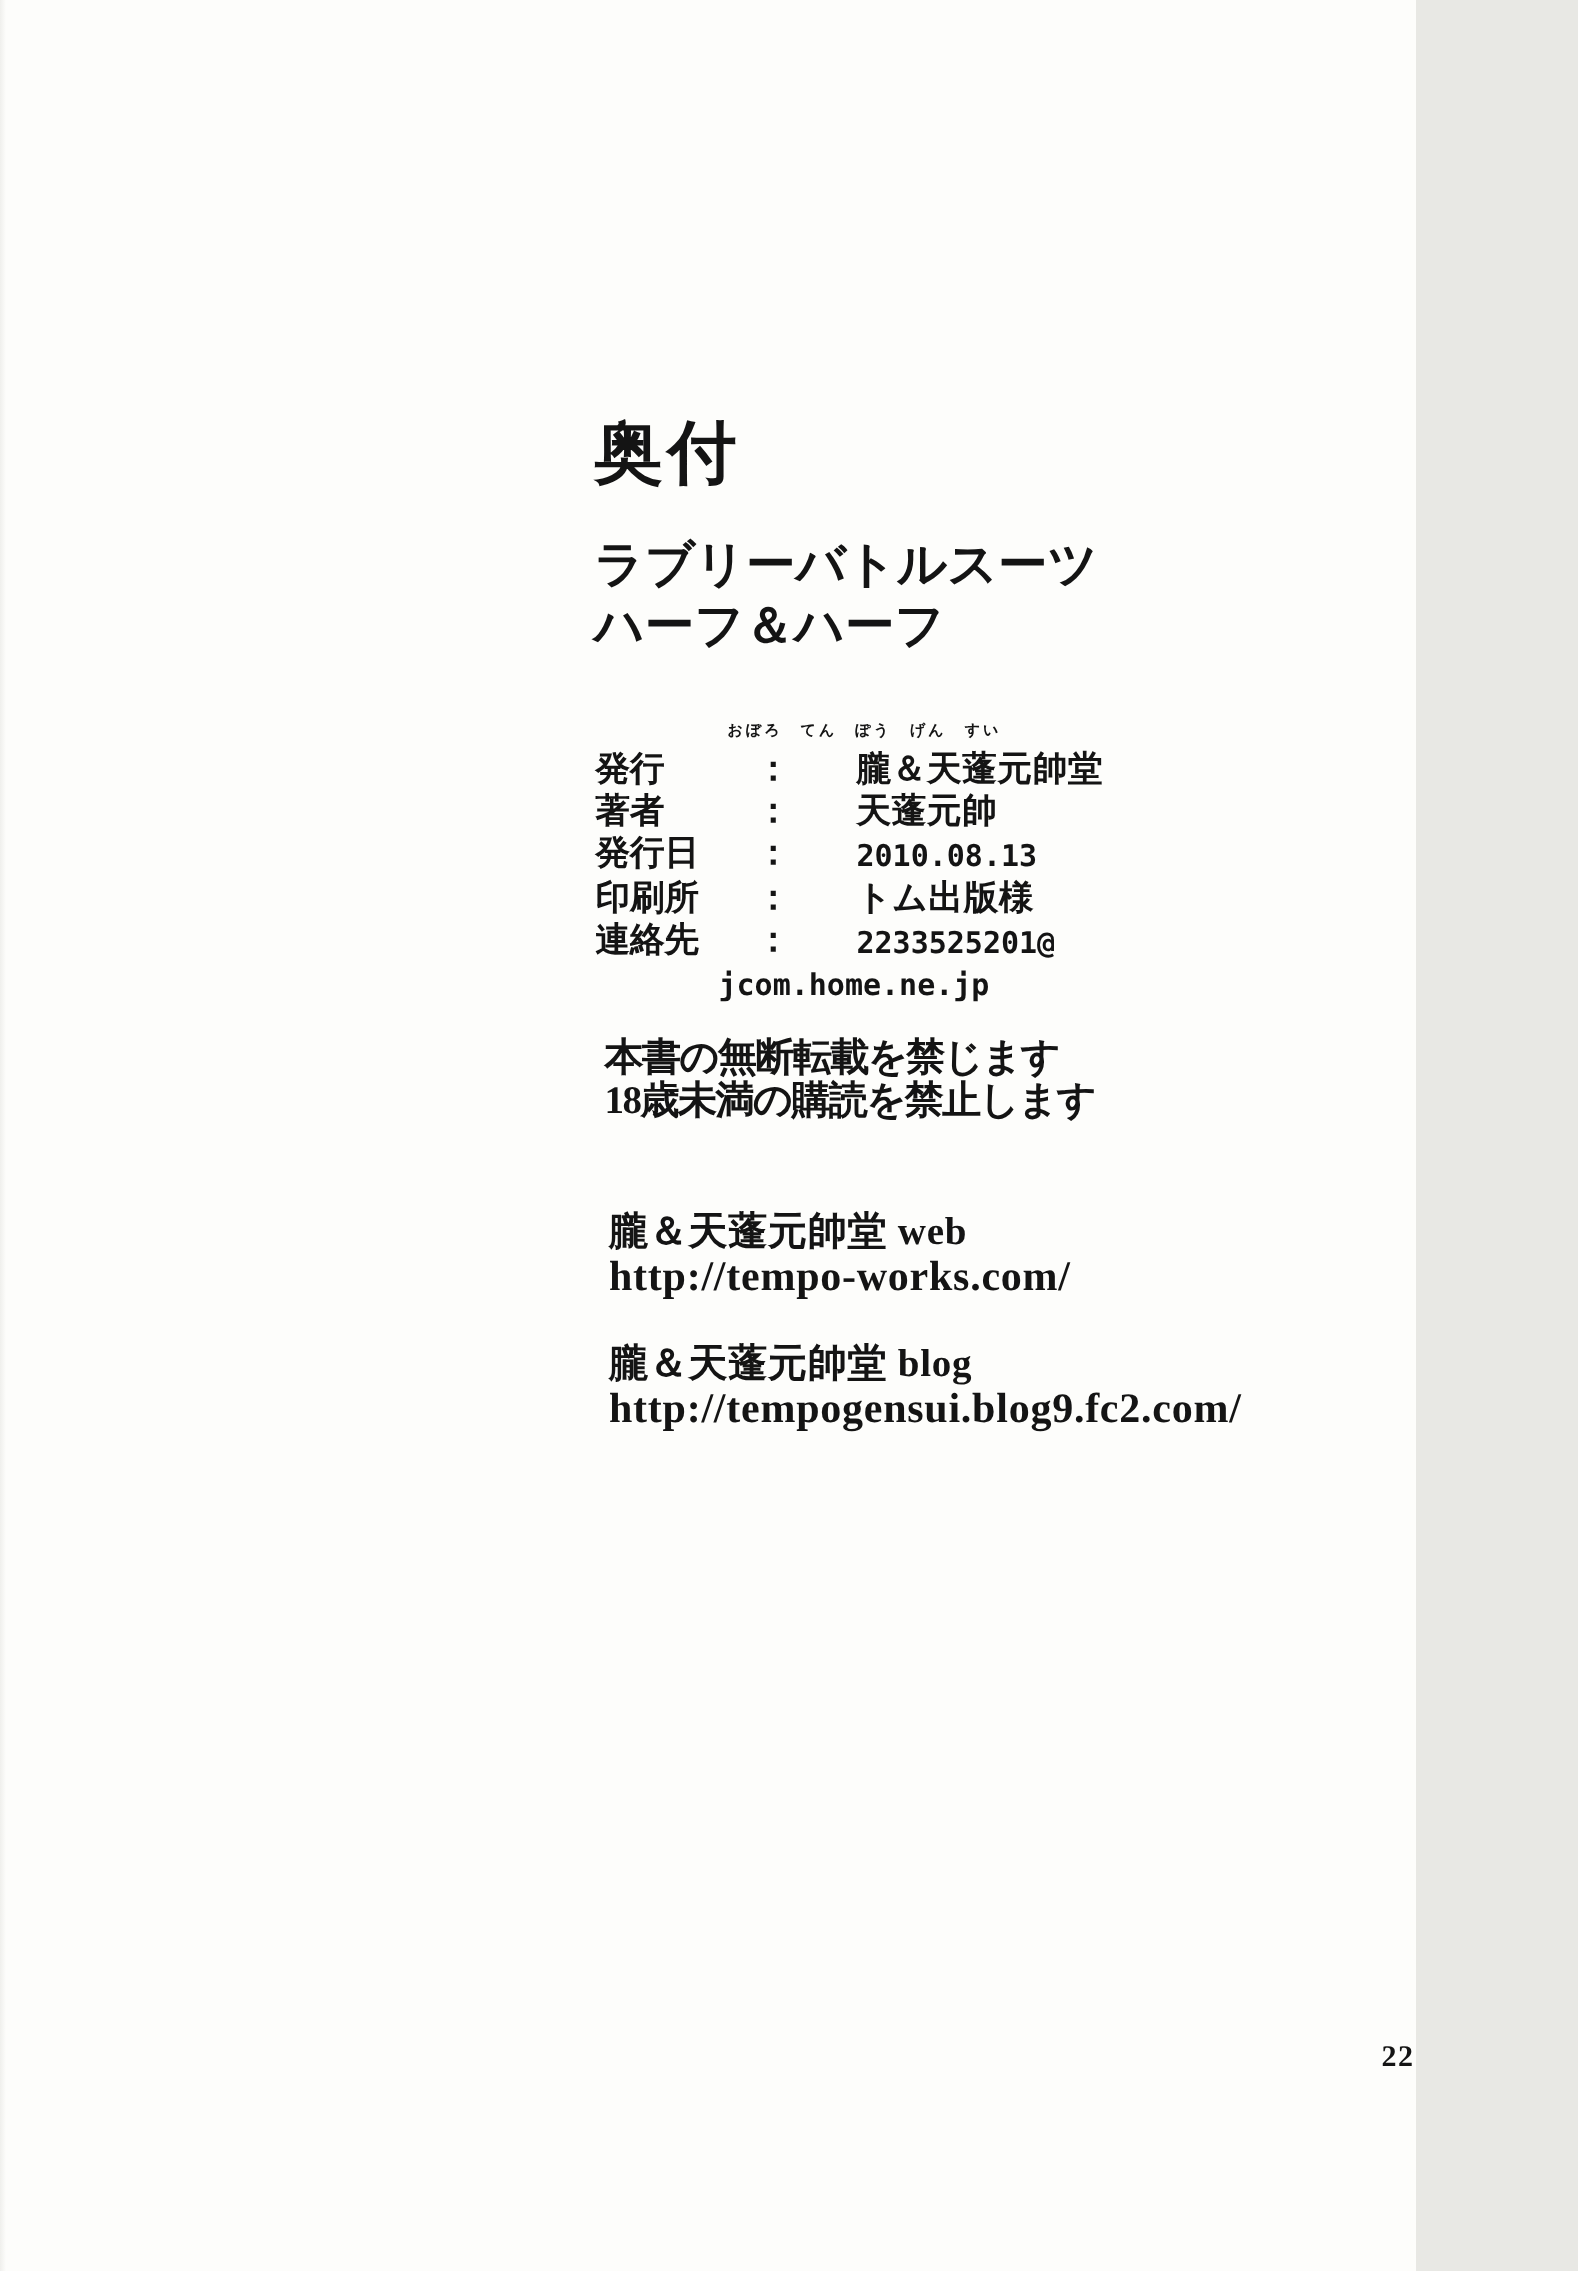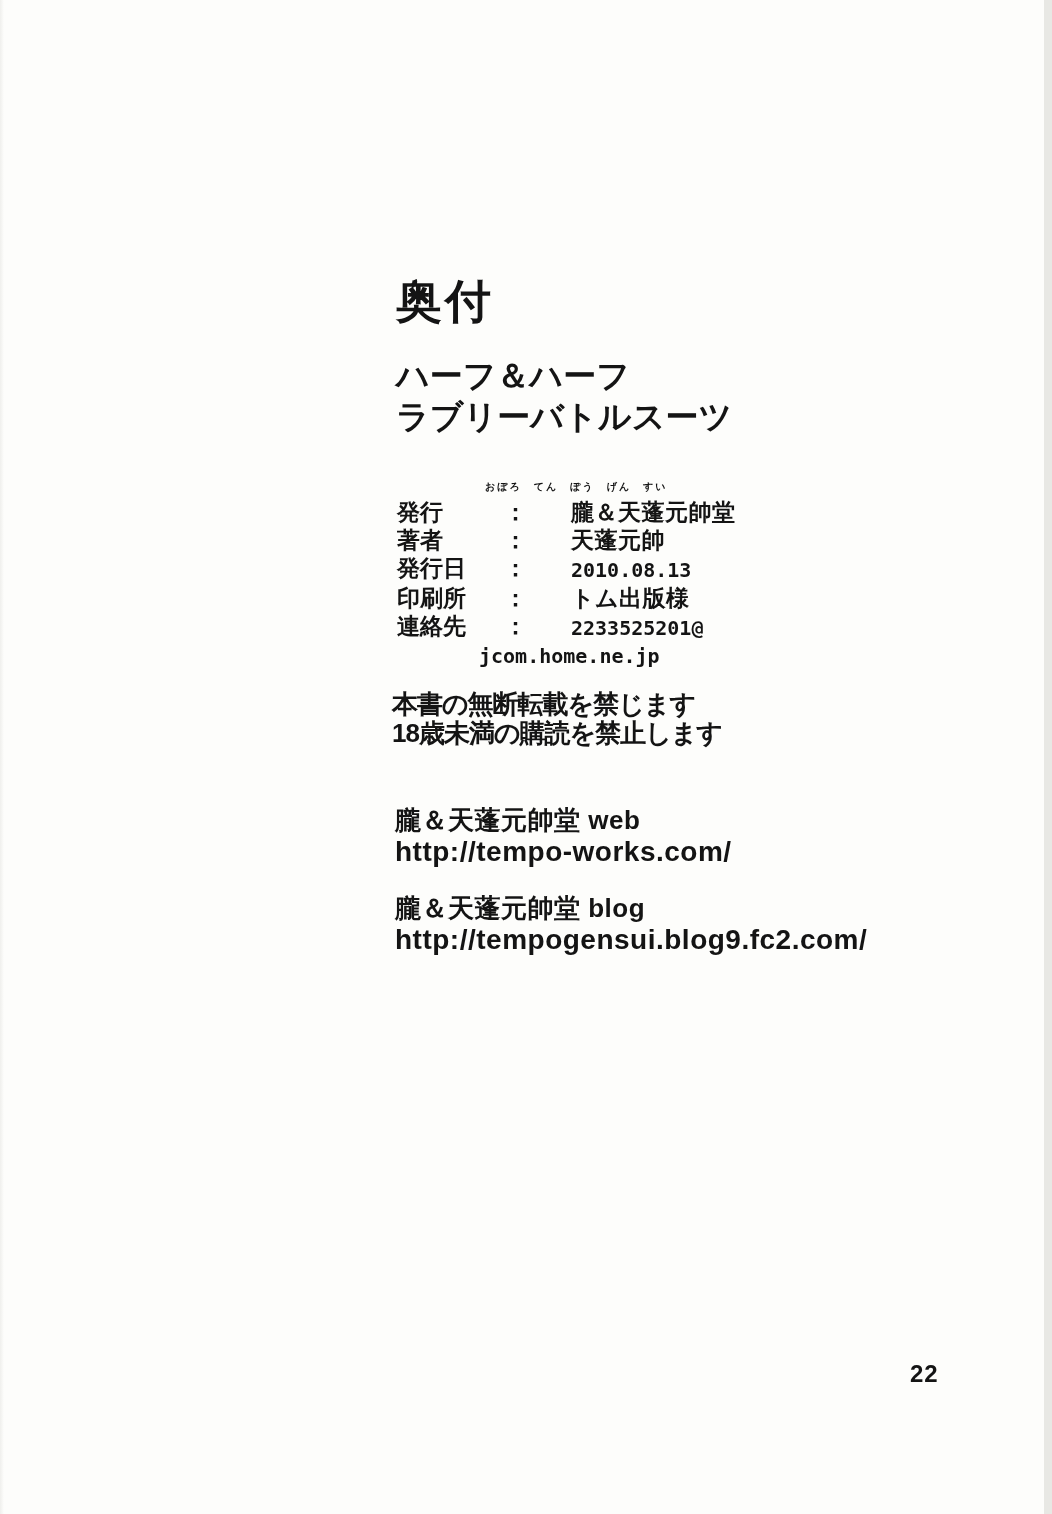--- a/index.html
+++ b/index.html
@@ -2,35 +2,35 @@
 <html><head>
 <meta charset="utf-8">
 <style>
   html, body {
     margin: 0;
     padding: 0;
     background: #e8e8e4;
   }
   .page {
     position: relative;
-    width: 1044px;
+    width: 944px;
     height: 1514px;
     background: #fdfdfb;
     overflow: hidden;
     color: #141414;
   }
   
   .scan-edge {
     position: absolute;
     left: 0; top: 0;
     width: 4px; height: 100%;
     background: linear-gradient(to right, rgba(120,120,110,0.10), rgba(120,120,110,0.0));
   }
   .gothic { font-family: "Liberation Sans", sans-serif; }
-  .serif  { font-family: Liberation Sans, sans-serif; }
+  .serif  { font-family: Liberation Serif, serif; margin-left: 11px; }
   .mono   { font-family: "DejaVu Sans Mono", monospace; }
 
   .doc-title {
     position: absolute;
     left: 396px; top: 276px;
     font-size: 46px;
     font-weight: bold;
     letter-spacing: 3px;
     line-height: 1.1;
   }
@@ -98,36 +98,36 @@
   }
   .link-url {
     font-size: 28px;
     font-weight: bold;
     line-height: 31px;
     letter-spacing: 0.5px;
   }
   .page-num {
     position: absolute;
     left: 910px; top: 1360px;
-    font-size: 24px;
+    font-size: 20px;
     font-weight: bold;
     letter-spacing: 1px;
   }
 </style>
 </head>
 <body>
 
 <div class="page">
   <div class="scan-edge"></div>
 
   <div class="doc-title gothic">奥付</div>
 
   <div class="work-title gothic">
+    <div>ラブリーバトルスーツ</div>
     <div>ハーフ＆ハーフ</div>
-    <div>ラブリーバトルスーツ</div>
   </div>
 
   <div class="colophon gothic">
     <div class="furigana">おぼろ　てん　ぽう　げん　すい</div>
 
     <div class="colophon-row">
       <span class="lbl">発行</span>
       <span class="sep">：</span>
       <span class="val">朧＆天蓬元帥堂</span>
     </div>

